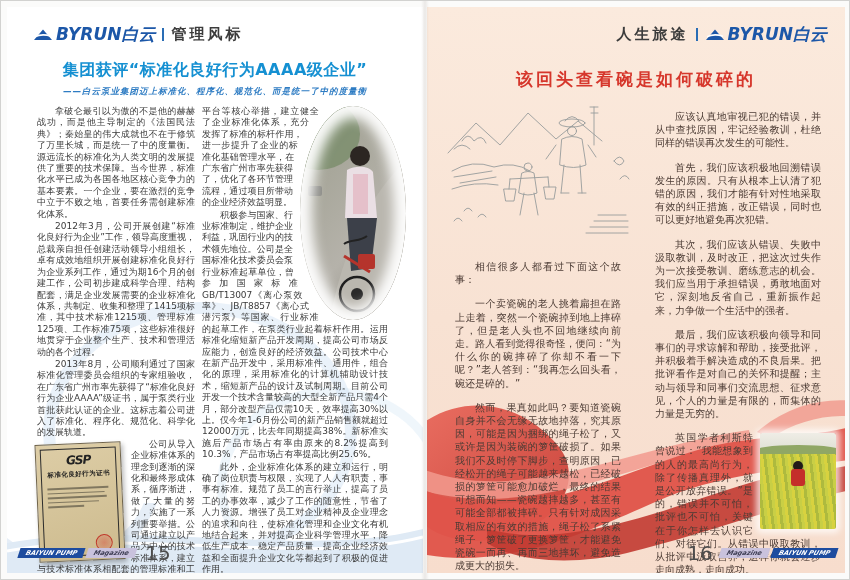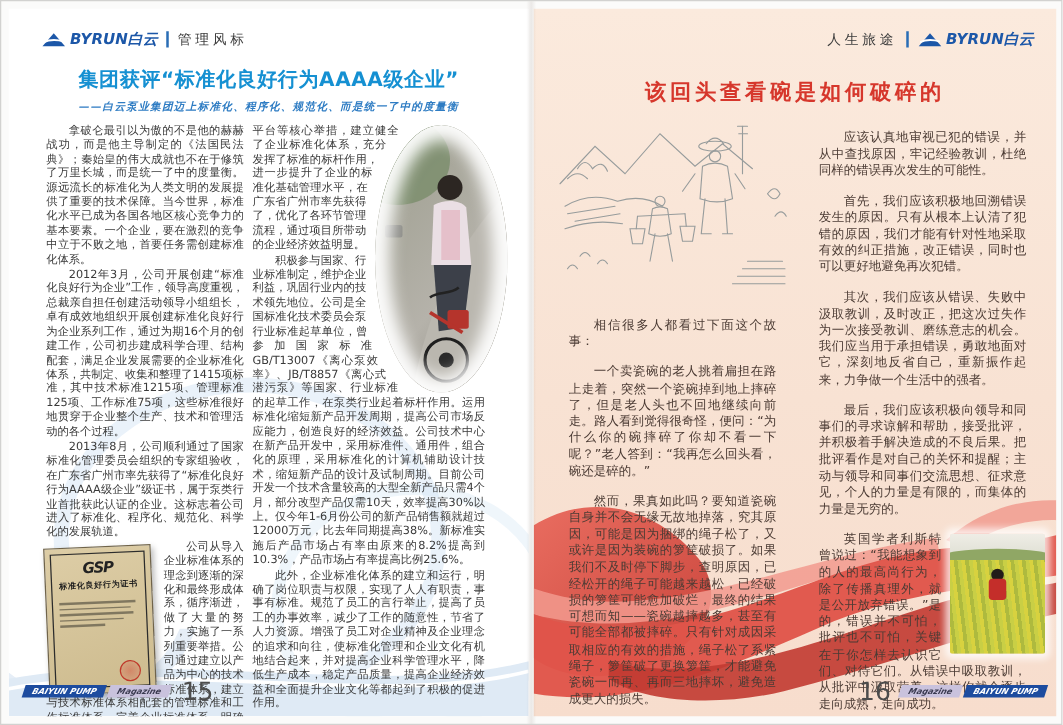--- a/index.html
+++ b/index.html
@@ -9,23 +9,23 @@
   .page-left{left:6px;width:416px;background:#ffffff;}
   .page-right{left:426px;width:418px;background:linear-gradient(180deg,#fbeadd 0%,#f8e2d3 55%,#f7ddcd 100%);}
   .gutter{position:absolute;left:420px;top:0;width:8px;height:580px;z-index:5;
           background:linear-gradient(90deg,rgba(0,0,0,0) 0%,rgba(90,70,60,0.10) 50%,rgba(0,0,0,0) 100%);}
 
   
   .hdr{display:flex;align-items:center;gap:7px;position:relative;z-index:3;}
   .page-left .hdr{padding:16px 0 0 26px;}
   .page-right .hdr{justify-content:flex-end;padding:16px 18px 0 0;}
   .logo{display:flex;align-items:center;gap:3px;}
-  .logo-text{font-size:12px;font-weight:bold;font-style:italic;color:#1c57a8;letter-spacing:0px;}
+  .logo-text{font-size:17px;font-weight:bold;font-style:italic;color:#1c57a8;letter-spacing:0px;}
   .hdr-bar{width:2px;height:13px;background:#2a6db5;}
-  .section-label{font-size:11px;color:#3c3c3c;letter-spacing:3px;}
+  .section-label{font-size:15px;color:#3c3c3c;letter-spacing:3px;font-weight:bold;}
 
   
   .art-head{position:relative;z-index:3;text-align:center;margin-top:14px;}
   .art-title{font-size:16px;font-weight:bold;color:#1590d2;letter-spacing:0.5px;}
   .art-subtitle{margin-top:5px;font-size:8.5px;font-weight:bold;font-style:italic;color:#2e7cc3;
                 letter-spacing:1px;font-family:"DejaVu Serif",serif;}
 
   
   .columns{position:relative;z-index:2;display:flex;}
   .page-left .columns{gap:7px;padding:8px 0 0 30px;}
@@ -127,21 +127,21 @@
 
     <div class="art-head">
       <div class="art-title">集团获评“标准化良好行为AAAA级企业”</div>
       <div class="art-subtitle">——白云泵业集团迈上标准化、程序化、规范化、而是统一了中的度量衡</div>
     </div>
 
     <div class="columns">
       <div class="col-1">
         <p>拿破仑最引以为傲的不是他的赫赫战功，而是他主导制定的《法国民法典》；秦始皇的伟大成就也不在于修筑了万里长城，而是统一了中的度量衡。源远流长的标准化为人类文明的发展提供了重要的技术保障。当今世界，标准化水平已成为各国各地区核心竞争力的基本要素。一个企业，要在激烈的竞争中立于不败之地，首要任务需创建标准化体系。</p>
         <p>2012年3月，公司开展创建“标准化良好行为企业”工作，领导高度重视，总裁亲自担任创建活动领导小组组长，卓有成效地组织开展创建标准化良好行为企业系列工作，通过为期16个月的创建工作，公司初步建成科学合理、结构配套，满足企业发展需要的企业标准化体系，共制定、收集和整理了1415项标准，其中技术标准1215项、管理标准125项、工作标准75项，这些标准很好地贯穿于企业整个生产、技术和管理活动的各个过程。</p>
-        <p>2013年8月，公司顺利通过了国家标准化管理委员会组织的专家组验收，在广东省广州市率先获得了“标准化良好行为AAAA级企业”级证书，属于泵类行业首批获此认证的企业。这标志着公司进入了标准化、程序化、规范化、科学化的发展轨道。</p>
+        <p>2013年8月，公司顺利通过了国家标准化管理委员会组织的专家组验收，在广东省广州市率先获得了“标准化良好行为企业AAAA”级证书，属于泵类行业首批获此认证的企业。这标志着公司进入了标准化、程序化、规范化、科学化的发展轨道。</p>
         <div class="cert">
           <div class="cert-inner">
             <div class="cert-gsp">GSP</div>
             <div class="cert-title">标准化良好行为证书</div>
             <div class="cert-lines">
                 <i></i>
                 <i></i>
                 <i></i>
                 <i></i>
                 <i></i>

